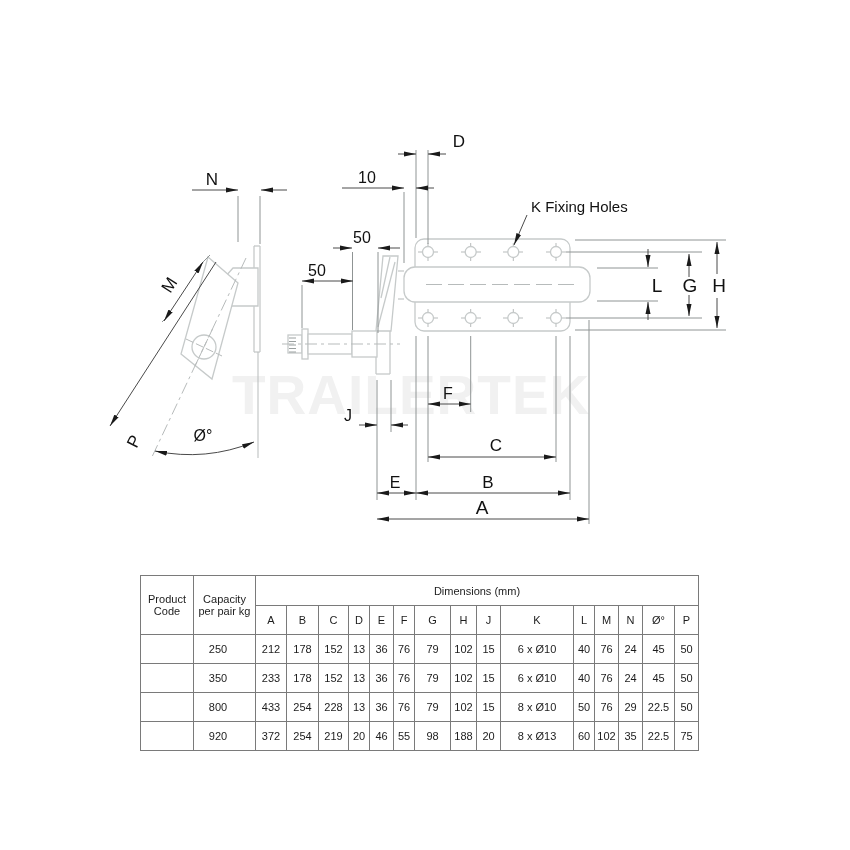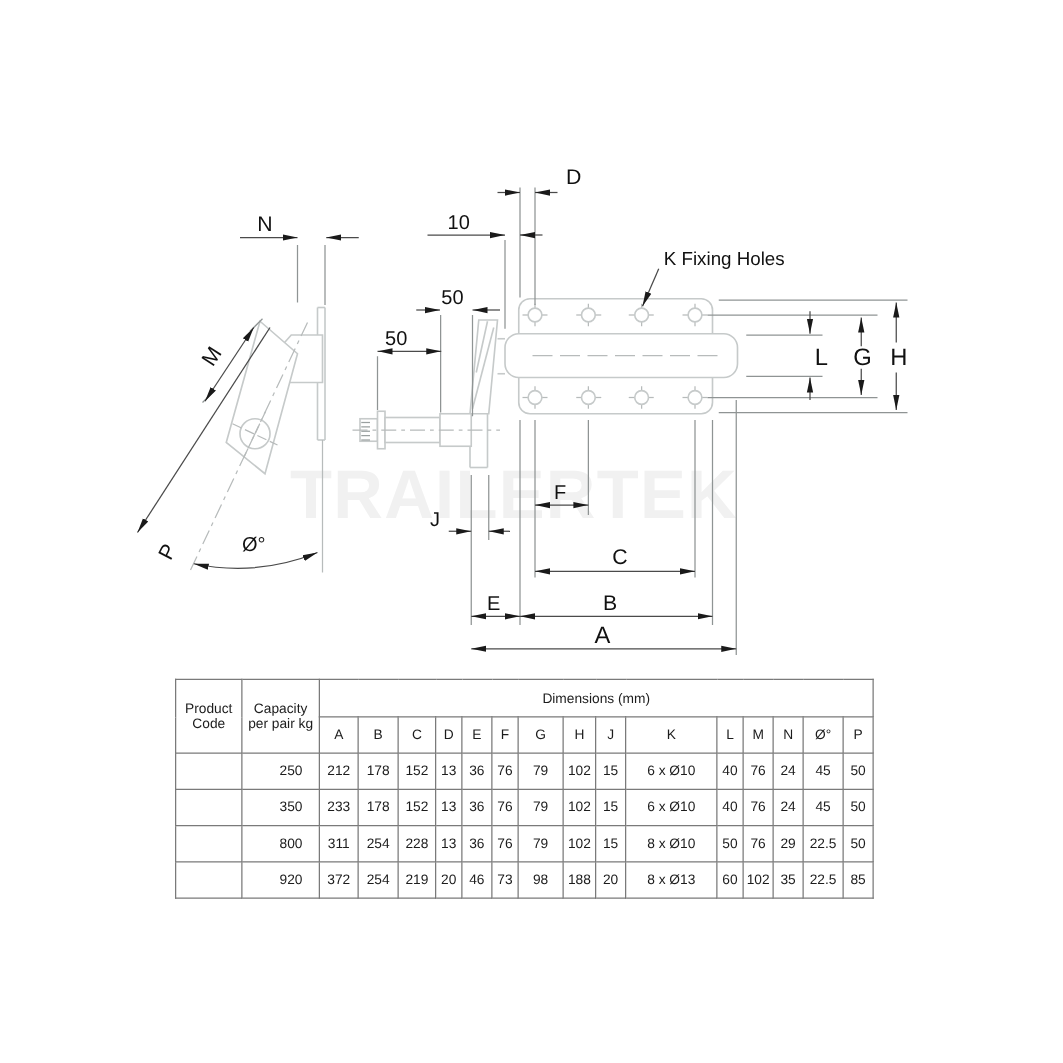--- a/index.html
+++ b/index.html
@@ -8,26 +8,26 @@
   .watermark{position:absolute;left:232px;top:364px;font-size:55px;font-weight:700;
              letter-spacing:1px;color:#f1f1f1;line-height:62px;user-select:none;}
   svg{position:absolute;left:0;top:0;}
   svg text{font-family:"Liberation Sans", sans-serif;fill:#111;}
   .part{stroke:#c6caca;stroke-width:1.3;fill:none;}
   .partf{stroke:#c6caca;stroke-width:1.3;fill:#ffffff;}
   .ext{stroke:#8f9494;stroke-width:1;fill:none;}
   .dim{stroke:#4a4a4a;stroke-width:1;fill:none;}
   .cl{stroke:#b7bbbb;stroke-width:1;fill:none;}
   .hatch{stroke:#9aa0a0;stroke-width:1;}
-  table.dims{position:absolute;left:140px;top:543px;border-collapse:collapse;table-layout:fixed;
+  table.dims{position:absolute;left:140px;top:575px;border-collapse:collapse;table-layout:fixed;
              width:558px;font-size:11px;color:#1c1c1c;}
   table.dims th, table.dims td{border:1px solid #7a7a7a;font-weight:400;text-align:center;
              padding:0;height:28px;overflow:hidden;}
   table.dims thead tr:first-child th{height:29px;}
-  table.dims td.cap{text-align:right;padding-right:13px;}
+  table.dims td.cap{text-align:center;padding-right:13px;}
 </style>
 </head>
 <body>
 
 <div class="page">
 
   <div class="watermark">TRAILERTEK</div>
 
   <svg width="850" height="540" viewBox="0 0 850 540">
     <defs>
@@ -284,21 +284,21 @@
           <td>6 x Ø10</td>
           <td>40</td>
           <td>76</td>
           <td>24</td>
           <td>45</td>
           <td>50</td>
         </tr>
         <tr>
           <td></td>
           <td class="cap">800</td>
-          <td>311</td>
+          <td>433</td>
           <td>254</td>
           <td>228</td>
           <td>13</td>
           <td>36</td>
           <td>76</td>
           <td>79</td>
           <td>102</td>
           <td>15</td>
           <td>8 x Ø10</td>
           <td>50</td>
@@ -308,27 +308,27 @@
           <td>50</td>
         </tr>
         <tr>
           <td></td>
           <td class="cap">920</td>
           <td>372</td>
           <td>254</td>
           <td>219</td>
           <td>20</td>
           <td>46</td>
-          <td>73</td>
+          <td>55</td>
           <td>98</td>
           <td>188</td>
           <td>20</td>
           <td>8 x Ø13</td>
           <td>60</td>
           <td>102</td>
           <td>35</td>
           <td>22.5</td>
-          <td>85</td>
+          <td>75</td>
         </tr>
       </tbody>
   </table>
 
 </div>
 
 </body></html>

